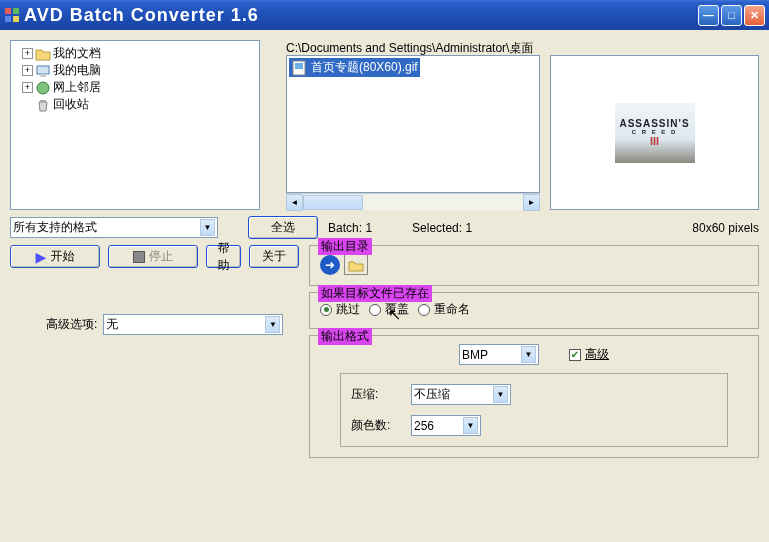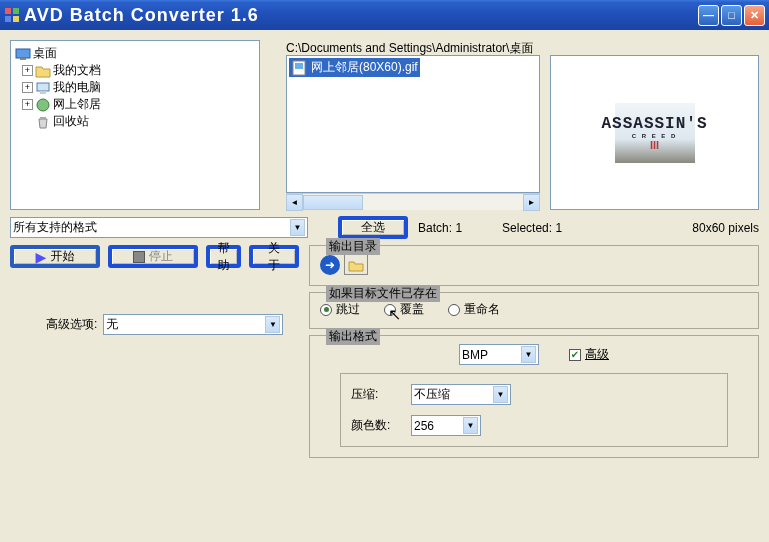--- a/index.html
+++ b/index.html
@@ -21,44 +21,44 @@
 .list-panel { width: 254px; display: flex; flex-direction: column; margin-left: 16px; }
 .path-label { font-size: 12px; color: #000; height: 15px; overflow: hidden; white-space: nowrap; }
 .list-box { flex: 1; background: #fff; border: 1px solid #7f9db9; padding: 2px; }
 .list-item { display: flex; align-items: center; gap: 4px; background: #316ac5; color: #fff; padding: 1px 2px; width: fit-content; }
 .hscroll { height: 17px; background: #f1f1ee; border-top: 1px solid #ccc; display: flex; align-items: center; }
 .hscroll-btn { width: 17px; height: 17px; background: linear-gradient(#dbeaf9,#c1dcf7); border: 1px solid #b4c8de; display: flex; align-items: center; justify-content: center; font-size: 8px; }
 .hscroll-track { flex: 1; background: #f3f2ea; position: relative; height: 15px; }
 .hscroll-thumb { position: absolute; left: 0; width: 60px; height: 15px; background: linear-gradient(#dbeaf9,#c1dcf7); border: 1px solid #b4c8de; }
 .preview-panel { flex: 1; background: #fff; border: 1px solid #7f9db9; margin-top: 15px; display: flex; align-items: center; justify-content: center; }
 .preview-img { width: 80px; height: 60px; background: linear-gradient(to bottom, #f0f5f8 0%, #dde8ef 60%, #8a8880 100%); display: flex; flex-direction: column; align-items: center; justify-content: center; font-family: "Trajan Pro", "Times New Roman", serif; color: #202030; }
-.preview-img .t1 { font-size: 16px; letter-spacing: 1px; font-weight: bold; font-family: Liberation Mono, monospace; }
+.preview-img .t1 { font-size: 10px; letter-spacing: 1px; font-weight: bold; }
 .preview-img .t2 { font-size: 6px; letter-spacing: 2px; font-weight: bold; }
 .preview-img .t3 { font-size: 11px; color: #b83838; font-weight: bold; }
 .row2 { display: flex; align-items: center; gap: 10px; }
 .select { height: 21px; background: #fff; border: 1px solid #7f9db9; display: flex; align-items: center; padding: 0 2px; }
 .select-text { flex: 1; }
 .select-arrow { width: 15px; height: 17px; background: linear-gradient(#dbeaf9,#c1dcf7); border: 1px solid #b4c8de; display: flex; align-items: center; justify-content: center; font-size: 8px; }
-.btn { height: 23px; background: #ece9d8; border: 4px solid #1d4ed8; border-radius: 3px; padding: 0 10px; display: inline-flex; align-items: center; justify-content: center; gap: 4px; box-shadow: inset 1px 1px 0 #fff, inset -1px -1px 0 #bbb; }
+.btn { height: 23px; background: #ece9d8; border: 1px solid #1d4ed8; border-radius: 3px; padding: 0 10px; display: inline-flex; align-items: center; justify-content: center; gap: 4px; box-shadow: inset 1px 1px 0 #fff, inset -1px -1px 0 #bbb; }
 .stat-label { font-size: 12px; }
 .pixels-label { margin-left: auto; text-align: right; }
 .row3 { display: flex; gap: 10px; align-items: flex-start; }
 .left-controls { display: flex; flex-direction: column; gap: 10px; }
 .btn-row { display: flex; gap: 8px; }
 .play-icon { color: #5050ff; font-size: 14px; }
 .stop-icon { width: 12px; height: 12px; background: #888; border: 1px solid #555; display: inline-block; }
 .adv-row { display: flex; align-items: center; gap: 6px; margin-top: 36px; margin-left: 36px; }
 .right-panel { flex: 1; display: flex; flex-direction: column; gap: 6px; }
 .fieldset { border: 1px solid #aca899; padding: 8px 10px 10px 10px; position: relative; }
-.fieldset-legend { position: absolute; top: -8px; left: 16px; background: #a3a3a3; padding: 0 3px; font-size: 12px; }
+.fieldset-legend { position: absolute; top: -8px; left: 8px; background: #d946ef; padding: 0 3px; font-size: 12px; }
 .outdir-row { display: flex; align-items: center; gap: 4px; }
 .arrow-circle { width: 20px; height: 20px; border-radius: 50%; background: #1e5bc7; display: flex; align-items: center; justify-content: center; color: #fff; font-size: 12px; }
 .outdir-input { flex: 1; height: 21px; background: #fff; border: 1px solid #7f9db9; padding: 0 4px; display: flex; align-items: center; }
 .browse-btn { width: 24px; height: 21px; background: #ece9d8; border: 1px solid #888; display: flex; align-items: center; justify-content: center; }
-.radio-row { display: flex; gap: 24px; align-items: center; }
+.radio-row { display: flex; gap: 9px; align-items: center; }
 .radio { display: flex; align-items: center; gap: 4px; }
 .radio-dot { width: 12px; height: 12px; border-radius: 50%; border: 1px solid #555; background: #fff; display: flex; align-items: center; justify-content: center; }
 .radio-dot.checked::after { content: ""; width: 5px; height: 5px; border-radius: 50%; background: #3a7e3a; }
 .cursor { position: absolute; font-size: 16px; color: #000; pointer-events: none; }
 .chk { width: 12px; height: 12px; border: 1px solid #555; background: #fff; display: inline-flex; align-items: center; justify-content: center; font-size: 10px; color: #2a7e2a; }
 .fmt-row { display: flex; gap: 30px; align-items: center; justify-content: center; margin-bottom: 8px; }
 .inner-fieldset { border: 1px solid #aca899; padding: 10px; margin: 0 20px; }
 .kv-row { display: flex; align-items: center; margin-bottom: 10px; }
 .kv-label { width: 60px; }
 .link-underline { text-decoration: underline; }
@@ -81,27 +81,20 @@
     <div class="win-btn max">□</div>
     <div class="win-btn close">✕</div>
   </div>
 </div>
 
 <div class="client">
 
   <div class="top-row">
     <div class="tree-panel">
       <div class="tree-item">
-        <span class="tree-icon"><svg width="16" height="16">
-              <rect x="1" y="3" width="14" height="9" fill="#5c9be8" stroke="#2a5c9e"></rect>
-              <rect x="5" y="12" width="6" height="2" fill="#888"></rect>
-            </svg></span>
-        <span>桌面</span>
-      </div>
-      <div class="tree-item">
         <span class="tree-indent" style="width:5px"></span>
         <span class="tree-toggle">+</span>
         <span class="tree-icon"><svg width="16" height="16">
               <path d="M1 4h6l1 2h7v8H1z" fill="#f6d87a" stroke="#b89c3e"></path>
             </svg></span>
         <span>我的文档</span>
       </div>
       <div class="tree-item">
         <span class="tree-indent" style="width:5px"></span>
         <span class="tree-toggle">+</span>
@@ -130,21 +123,21 @@
     </div>
 
     <div class="list-panel">
       <div class="path-label">C:\Documents and Settings\Administrator\桌面</div>
       <div class="list-box">
         <div class="list-item">
           <span class="tree-icon"><svg width="16" height="16">
                 <rect x="2" y="1" width="12" height="14" fill="#fff" stroke="#888"></rect>
                 <rect x="4" y="3" width="8" height="6" fill="#6cb0e8"></rect>
               </svg></span>
-          <span>网上邻居(80X60).gif</span>
+          <span>首页专题(80X60).gif</span>
         </div>
       </div>
       <div class="hscroll">
         <div class="hscroll-btn">◄</div>
         <div class="hscroll-track">
             <div class="hscroll-thumb"></div>
           </div>
         <div class="hscroll-btn">►</div>
       </div>
     </div>
@@ -152,21 +145,21 @@
     <div class="preview-panel">
       <div class="preview-img">
         <div class="t1">ASSASSIN'S</div>
         <div class="t2">C R E E D</div>
         <div class="t3">III</div>
       </div>
     </div>
   </div>
 
   <div class="row2">
-    <div class="select" style="width:298px">
+    <div class="select" style="width:208px">
       <span class="select-text">所有支持的格式</span>
       <span class="select-arrow">▼</span>
     </div>
     <div style="width:10px"></div>
     <button class="btn" style="width:70px">
         <span>全选</span>
       </button>
     <span class="stat-label"><span>Batch:</span> <span>1</span></span>
     <span style="width:20px"></span>
     <span class="stat-label"><span>Selected:</span> <span>1</span></span>

